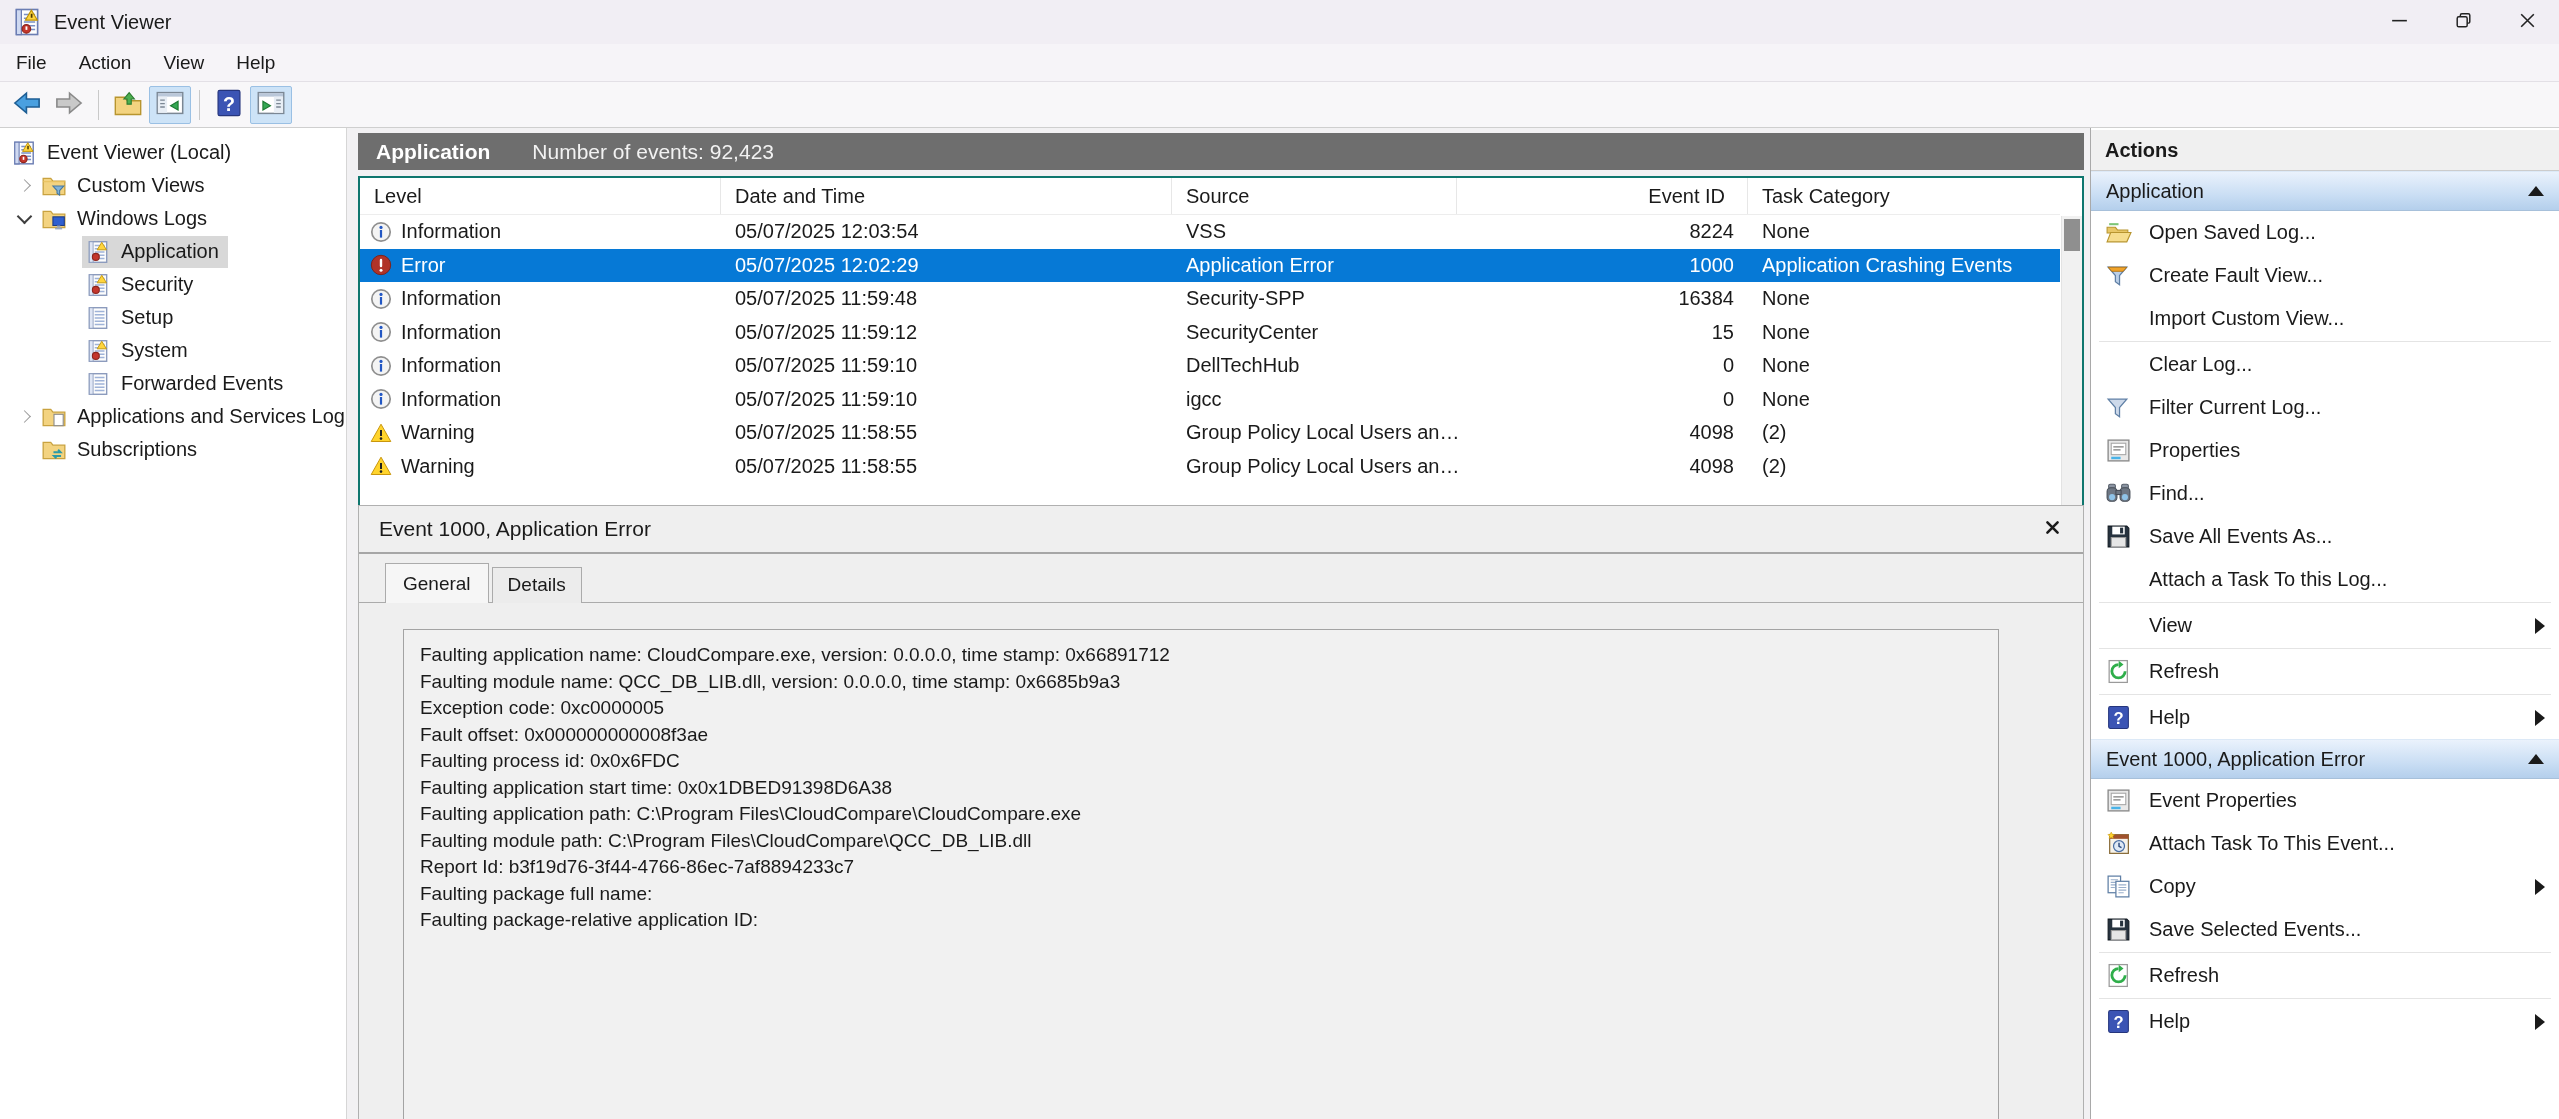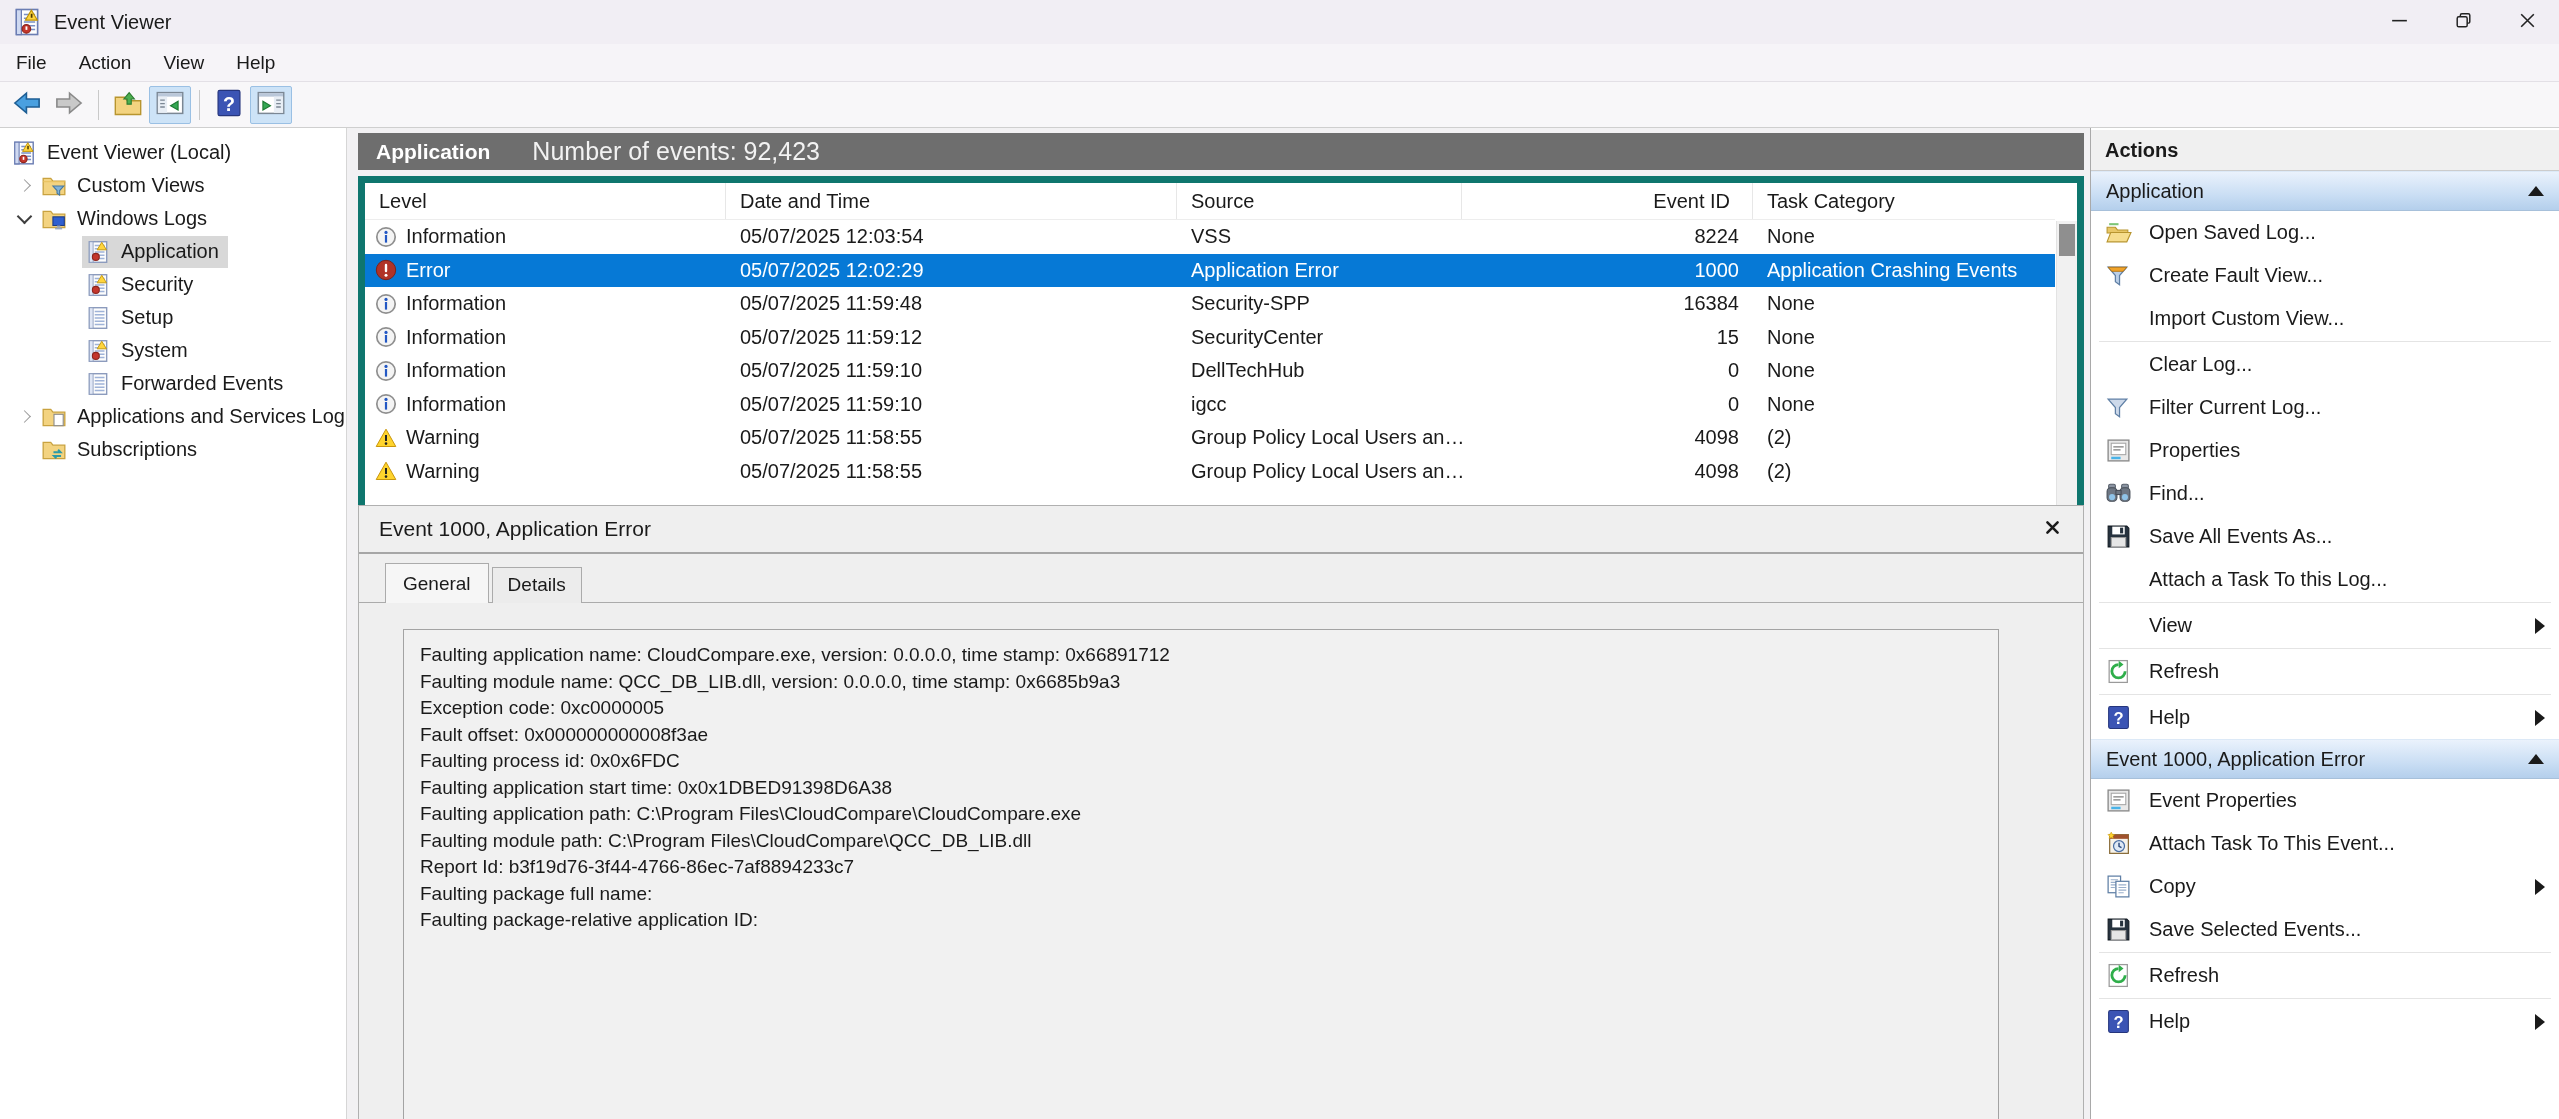--- a/index.html
+++ b/index.html
@@ -48,24 +48,24 @@
   .hl.sel { background:#d8d8d8; }
   .tree-ico { width:26px; height:26px; flex:0 0 26px; }
   .tree-ico svg { width:26px; height:26px; }
   .tree-label { margin-left:10px; }
 
   
   .middle { position:absolute; left:357px; top:0; width:1728px; bottom:0; }
   .log-header { margin:5px 1px 0 1px; height:37px; background:#6e6e6e; color:#fff;
     display:flex; align-items:center; padding-left:18px; }
   .log-header .lh-title { font-weight:bold; font-size:21px; }
-  .log-header .lh-sub { font-size:25px; margin-left:42px; color:#f2f2f2; }
+  .log-header .lh-sub { font-size:21px; margin-left:42px; color:#f2f2f2; }
 
   .list-wrap { margin:6px 1px 0 1px; height:380px; background:#fff; position:relative;
-    border:7px solid #0f766e; overflow:hidden; }
+    border:2px solid #0f766e; overflow:hidden; }
   .lrow { display:grid; grid-template-columns:361px 451px 285px 291px 1fr; width:calc(100% - 22px); }
   .lhead { height:37px; align-items:center; font-size:20px; border-bottom:1px solid #ededed; }
   .lhead > div { height:100%; display:flex; align-items:center; border-right:1px solid #e7e7e7; padding-left:14px; }
   .lhead > div:last-child { border-right:none; }
   .lhead .c-id { justify-content:flex-end; padding-right:22px; }
   .erow { height:33.5px; align-items:center; font-size:20px; }
   .erow > div { display:flex; align-items:center; padding-left:14px; overflow:hidden; white-space:nowrap; }
   .erow .c-lvl { padding-left:10px; }
   .erow .c-id { justify-content:flex-end; padding-right:14px; }
   .lvl-ico { width:22px; height:22px; margin-right:9px; flex:0 0 22px; }

